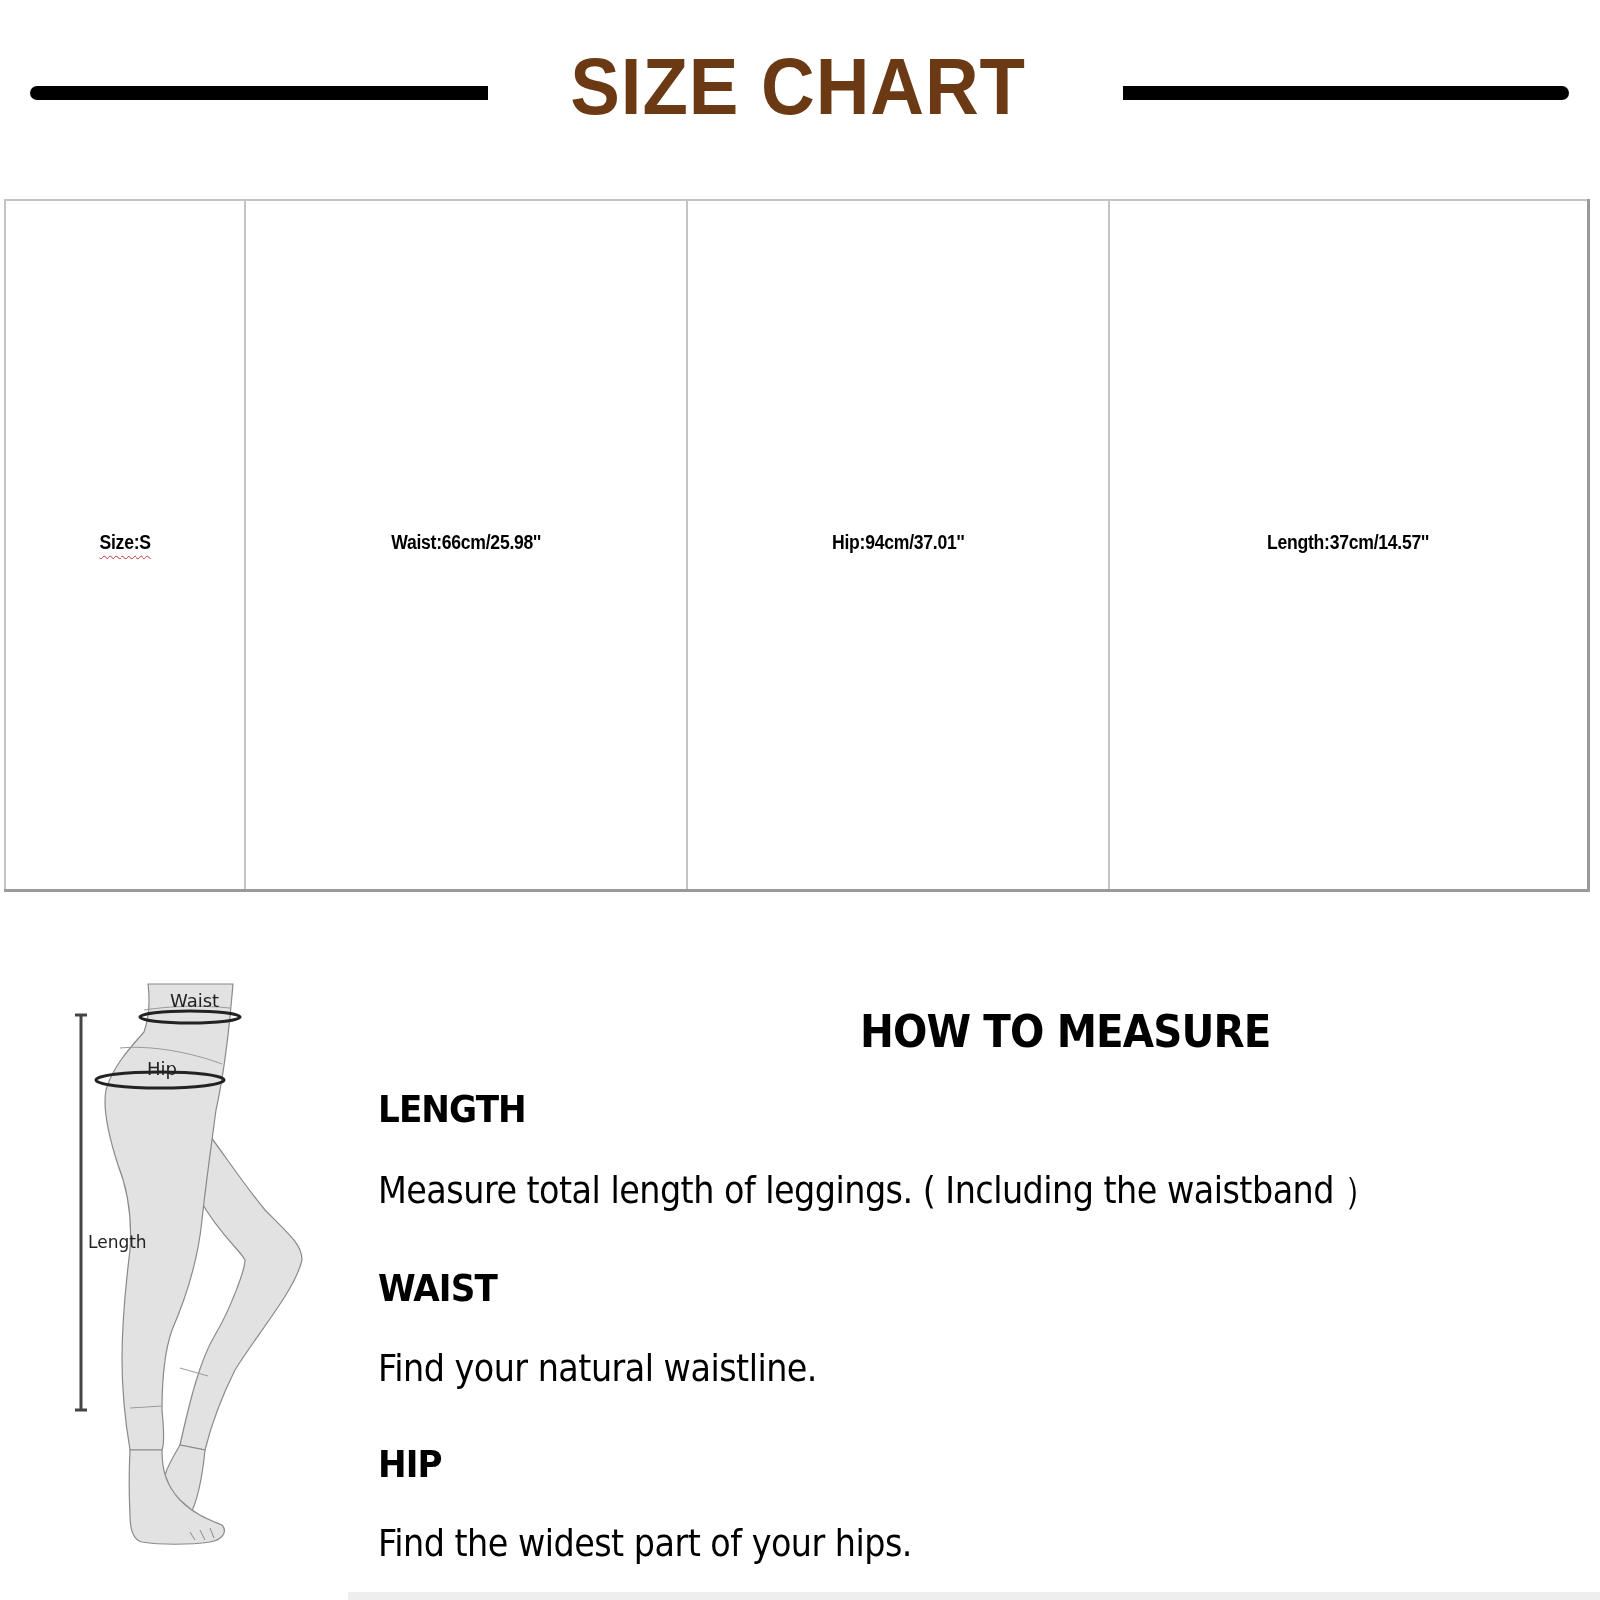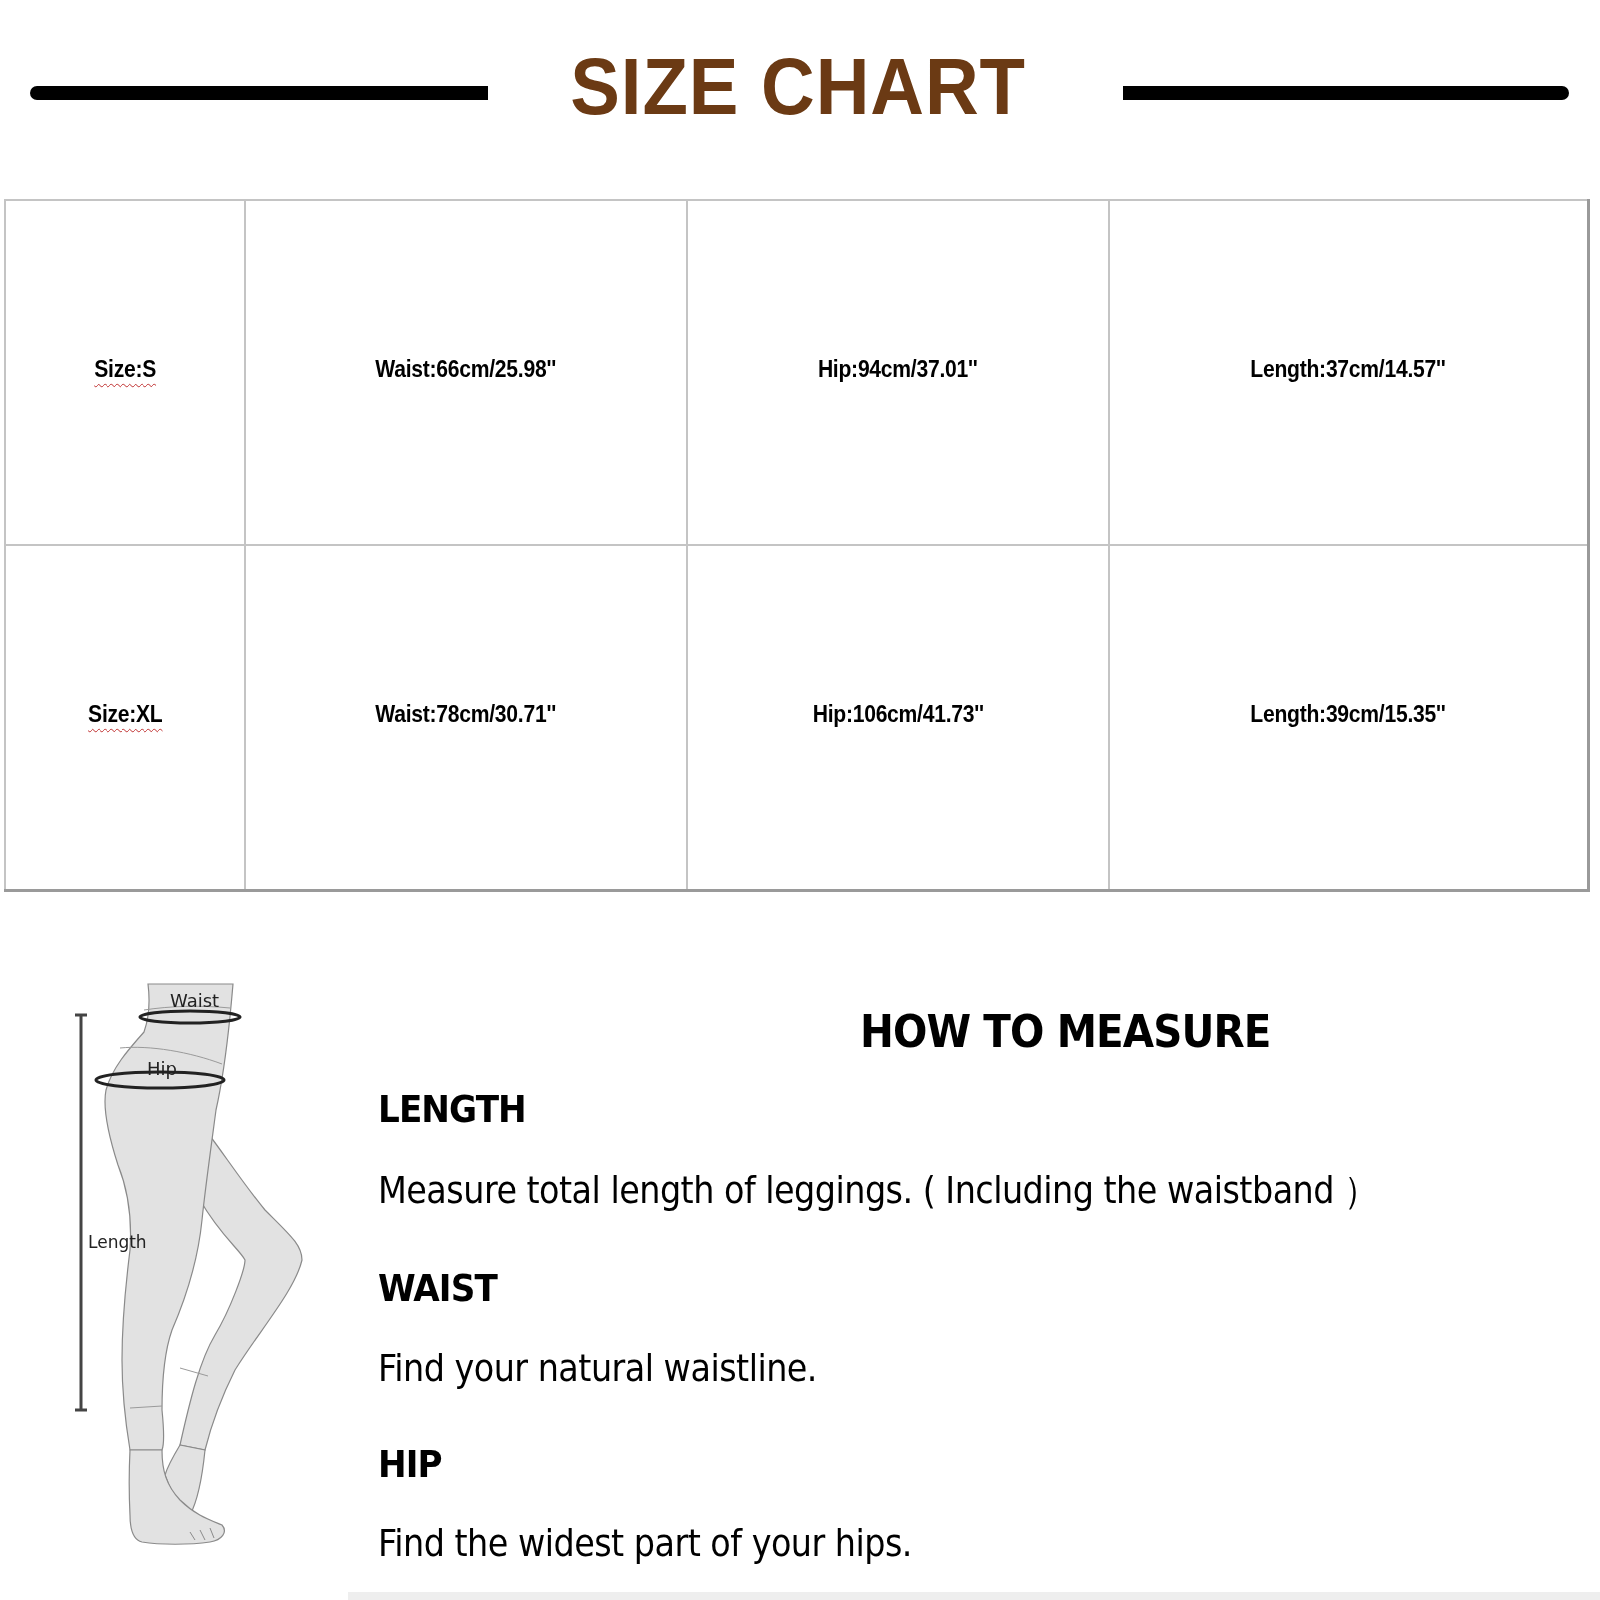--- a/index.html
+++ b/index.html
@@ -56,21 +56,21 @@
       border-bottom: 3px solid #9a9a9a;
       border-right: 3px solid #9a9a9a;
     }
     .size-table td {
       border: 2px solid #c4c4c4;
       height: 137px;
       text-align: center;
       vertical-align: middle;
       font-family: "Liberation Sans", sans-serif;
       font-weight: bold;
-      font-size: 24px;
+      font-size: 20px;
       padding: 0;
       padding-bottom: 6px;
     }
     .size-table td span.cell-text {
       display: inline-block;
       transform: scaleX(0.88);
       letter-spacing: -0.3px;
     }
     .size-label {
       text-decoration: underline wavy #c03030;
@@ -145,26 +145,20 @@
       <col class="c2">
       <col class="c3">
   </colgroup>
   <tbody>
     <tr>
       <td><span class="cell-text size-label">Size:S</span></td>
       <td><span class="cell-text">Waist:66cm/25.98''</span></td>
       <td><span class="cell-text">Hip:94cm/37.01''</span></td>
       <td><span class="cell-text">Length:37cm/14.57''</span></td>
     </tr>
-    <tr>
-      <td><span class="cell-text size-label">Size:XL</span></td>
-      <td><span class="cell-text">Waist:78cm/30.71''</span></td>
-      <td><span class="cell-text">Hip:106cm/41.73''</span></td>
-      <td><span class="cell-text">Length:39cm/15.35''</span></td>
-    </tr>
   </tbody>
 </table>
 
 <div class="figure">
   <svg width="300" height="640" viewBox="0 0 300 640" xmlns="http://www.w3.org/2000/svg">
 
     <path d="M150 150 C175 180, 200 220, 225 250 C250 275, 262 285, 262 300 C255 330, 220 370, 195 410 C180 440, 170 470, 165 490 L140 485 C150 440, 160 400, 175 375 C190 350, 205 310, 205 300 C200 290, 180 275, 160 240 Z" fill="#e2e2e2" stroke="#8a8a8a" stroke-width="1.2"></path>
 
     <path d="M140 485 L165 490 C162 520, 158 540, 150 555 C140 548, 130 530, 125 515 C128 505, 134 495, 140 485 Z" fill="#e2e2e2" stroke="#8a8a8a" stroke-width="1.2"></path>
 

